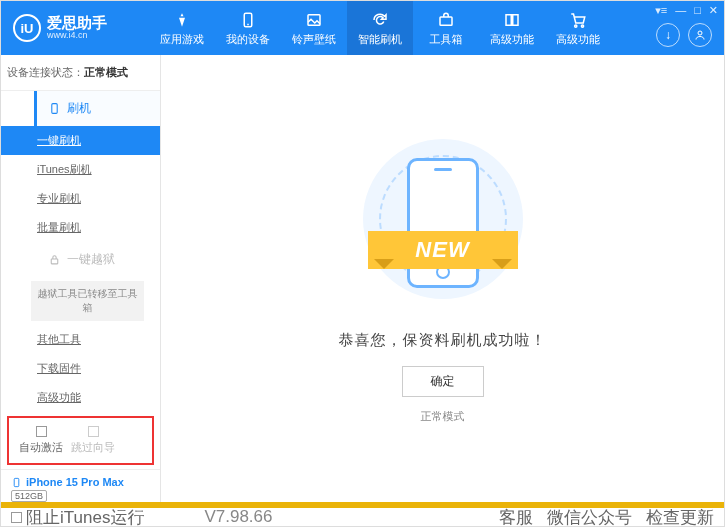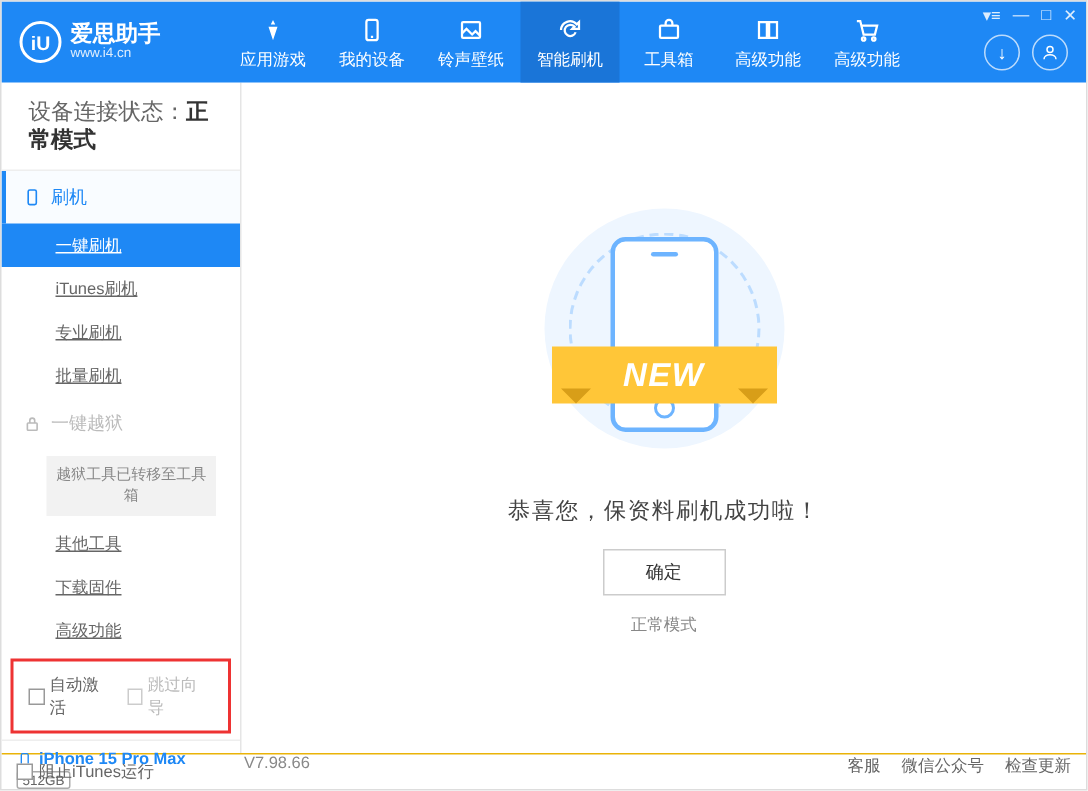--- a/index.html
+++ b/index.html
@@ -13,49 +13,49 @@
 .nav { display: flex; height: 100%; }
 .nav-item { width: 66px; height: 54px; display: flex; flex-direction: column; align-items: center; justify-content: center; color: #fff; font-size: 11px; cursor: pointer; }
 .nav-item.active { background: #1a75d8; }
 .nav-icon { width: 20px; height: 20px; margin-bottom: 2px; display: flex; align-items: center; justify-content: center; }
 .titlebar-ctrl { position: absolute; right: 6px; top: 3px; display: flex; gap: 8px; }
 .titlebar-ctrl span { color: #fff; font-size: 11px; cursor: pointer; opacity: 0.85; }
 .header-right { position: absolute; right: 12px; bottom: 8px; display: flex; gap: 8px; }
 .circle-btn { width: 24px; height: 24px; border: 1.5px solid rgba(255,255,255,0.7); border-radius: 50%; display: flex; align-items: center; justify-content: center; color: #fff; cursor: pointer; font-size: 12px; }
 .body { display: flex; height: calc(100% - 54px - 24px); }
 .sidebar { width: 160px; border-right: 1px solid #e5e5e5; display: flex; flex-direction: column; font-size: 12px; color: #555; }
-.dev-status { padding: 10px 18px; font-size: 15px; color: #666; border-bottom: 1px solid #eee; }
+.dev-status { padding: 10px 6px; font-size: 11px; color: #666; border-bottom: 1px solid #eee; }
 .dev-status b { color: #333; }
-.side-section { padding: 9px 14px; display: flex; align-items: center; gap: 6px; }
+.side-section { padding: 9px 14px; display: flex; align-items: center; gap: 6px; margin-left: 33px; }
 .side-section.active { color: #1e88f5; border-left: 3px solid #1e88f5; padding-left: 11px; background: #f9fcff; }
 .side-sub { padding: 7px 8px 7px 36px; font-size: 11px; color: #666; cursor: pointer; text-decoration: underline; }
 .side-sub.active { background: #1e88f5; color: #fff; }
 .side-note { margin: 4px 16px 4px 30px; background: #f2f2f2; padding: 6px 6px; font-size: 10px; color: #888; text-align: center; line-height: 1.4; }
 .checkbox-row { padding: 8px 10px; border: 2px solid #e33; margin: 4px 6px; display: flex; gap: 8px; font-size: 11px; }
-.chk { display: flex; align-items: center; gap: 3px; color: #666; }
+.chk { display: flex; align-items: center; gap: 3px; color: #666; flex-direction: column; }
 .chk.disabled { color: #bbb; }
 .chk-box { width: 11px; height: 11px; border: 1px solid #999; background: #fff; }
 .device-info { padding: 6px 10px; border-top: 1px solid #eee; font-size: 11px; margin-top: auto; }
 .device-name { color: #1e88f5; font-weight: bold; display: flex; align-items: center; gap: 4px; }
 .badge { border: 1px solid #aaa; font-size: 9px; padding: 0 3px; border-radius: 2px; color: #666; display: inline-block; margin-top: 2px; }
 .main { flex: 1; display: flex; flex-direction: column; align-items: center; justify-content: center; padding: 20px; }
 .phone-ill { position: relative; width: 160px; height: 180px; display: flex; align-items: center; justify-content: center; }
 .circle-bg { position: absolute; width: 160px; height: 160px; border-radius: 50%; background: #eef6ff; top: 6px; }
 .circle-bg::before { content: ""; position: absolute; inset: 16px; border: 2px dashed #bcdcff; border-radius: 50%; }
 .phone { position: relative; width: 72px; height: 130px; background: #fff; border: 3px solid #6db4ff; border-radius: 10px; z-index: 2; display: flex; align-items: center; justify-content: center; }
 .phone::after { content: ""; position: absolute; bottom: 6px; width: 10px; height: 10px; border: 2px solid #6db4ff; border-radius: 50%; }
 .phone-speaker { position: absolute; top: 7px; width: 18px; height: 3px; background: #6db4ff; border-radius: 2px; }
 .ribbon { position: absolute; z-index: 3; bottom: 44px; width: 150px; height: 38px; background: #ffc638; display: flex; align-items: center; justify-content: center; font-weight: 900; color: #fff; font-size: 22px; font-style: italic; letter-spacing: 1px; }
 .ribbon::before, .ribbon::after { content: ""; position: absolute; width: 0; height: 0; border: 10px solid transparent; bottom: -10px; }
 .ribbon::before { border-top-color: #d89e18; left: 6px; }
 .ribbon::after { border-top-color: #d89e18; right: 6px; }
 .success-text { margin-top: 18px; font-size: 15px; color: #444; letter-spacing: 1px; }
 .ok-btn { margin-top: 16px; border: 1px solid #ccc; background: #fff; padding: 6px 28px; font-size: 12px; cursor: pointer; color: #333; }
 .log-link { margin-top: 12px; font-size: 11px; color: #888; cursor: pointer; }
-.footer { height: 24px; border-top: 1px solid #eab308; display: flex; font-size: 11px; color: #666; padding: 0 10px; }
+.footer { height: 24px; border-top: 6px solid #eab308; display: flex; align-items: center; font-size: 17px; color: #666; padding: 0 10px; }
 .footer .f-chk { display: flex; align-items: center; gap: 4px; }
 .footer .spacer { flex: 1; }
 .footer .f-item { margin-left: 14px; cursor: pointer; }
 .version { margin-left: 60px; color: #888; }
 svg { display: block; }
 </style>
 </head>
 <body>
 
 <div class="header">

